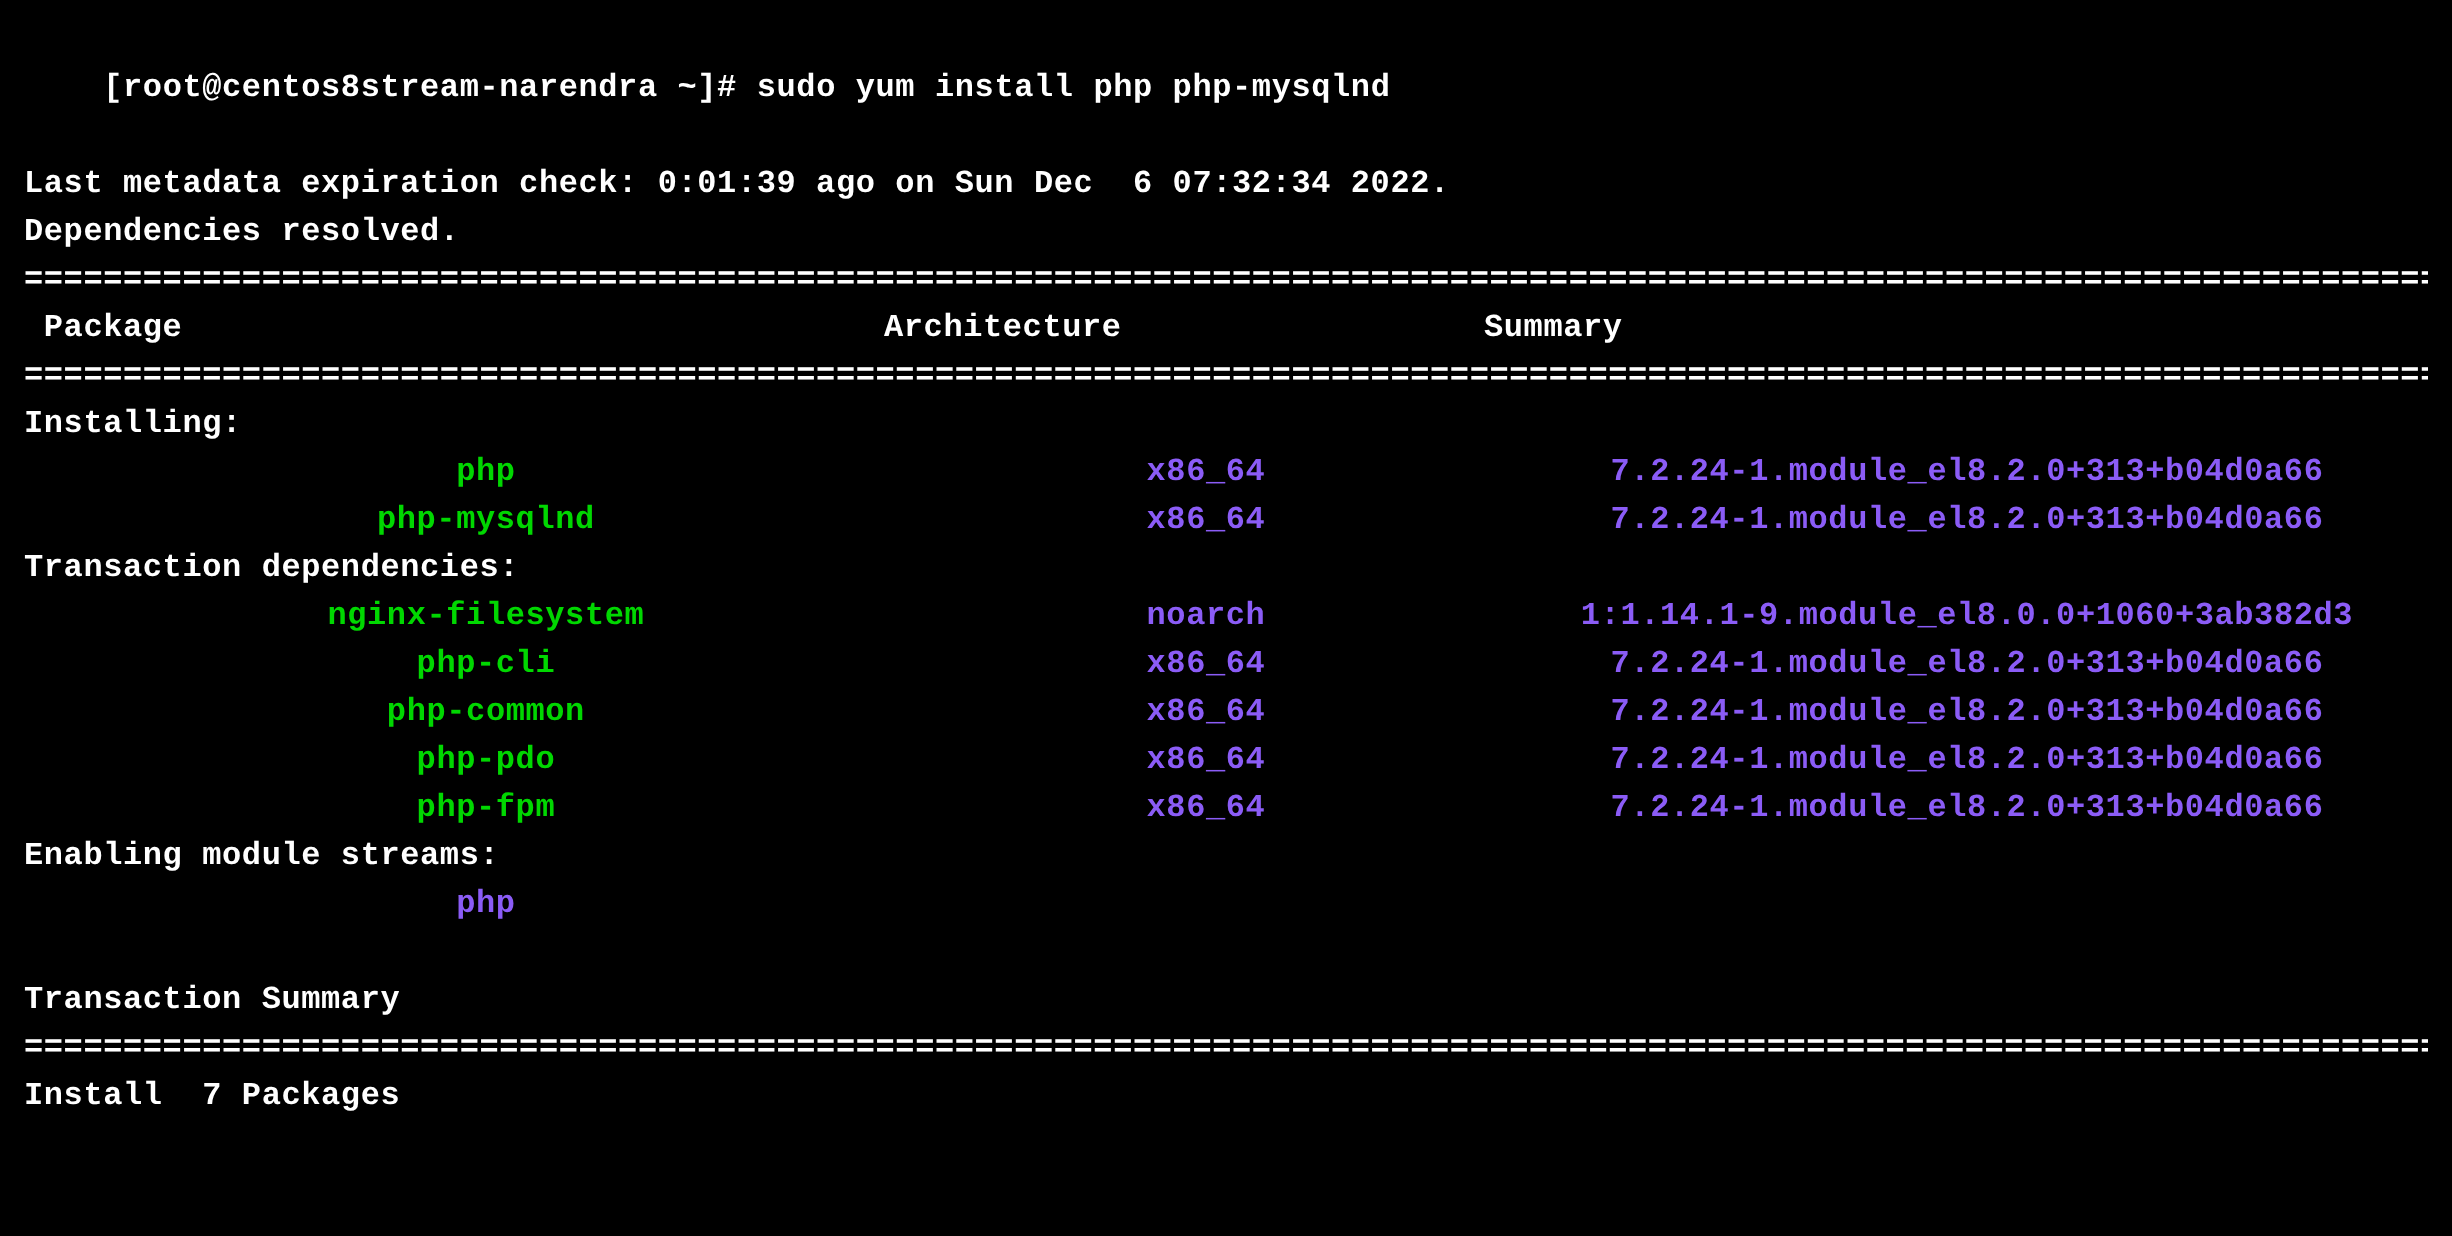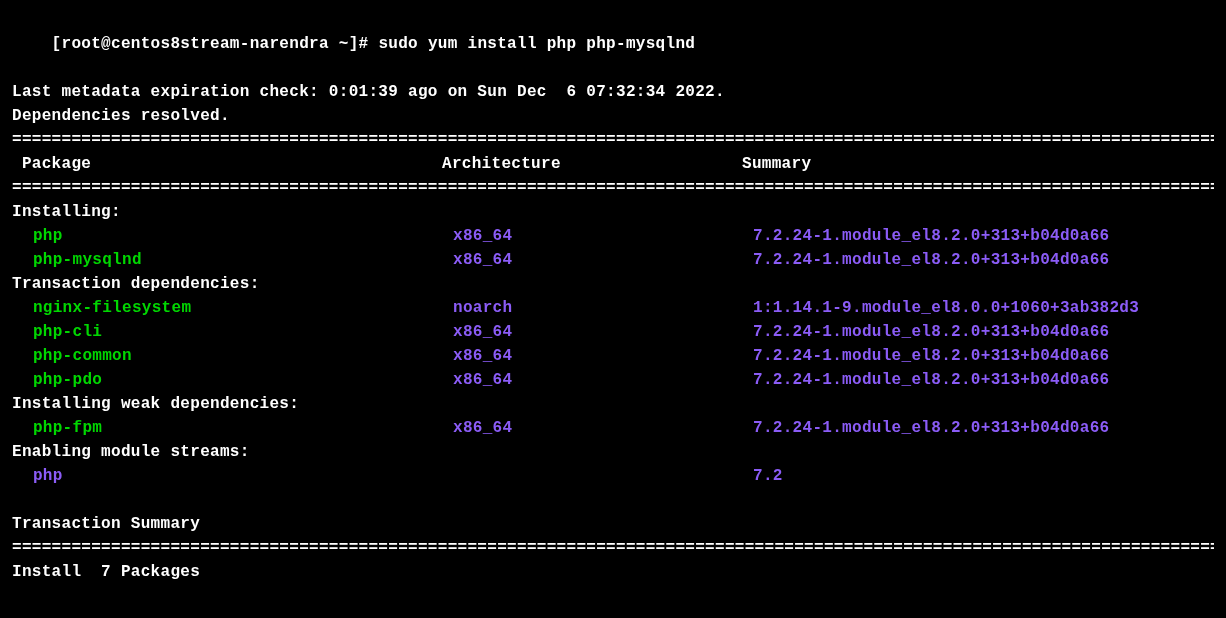--- a/index.html
+++ b/index.html
@@ -48,20 +48,21 @@
     }
     .col-arch {
       width: 300px;
       flex-shrink: 0;
     }
     .col-version {
       flex: 1;
     }
     .indent {
       padding-left: 11px;
+      text-align: center;
     }
     .line {
       white-space: pre;
     }
   </style>
 </head>
 <body>
 
 <div>
 
@@ -115,35 +116,33 @@
     <span class="col-arch white">x86_64</span>
     <span class="col-version white">7.2.24-1.module_el8.2.0+313+b04d0a66</span>
   </div>
 
   <div class="row indent">
     <span class="col-package green"> php-pdo</span>
     <span class="col-arch white">x86_64</span>
     <span class="col-version white">7.2.24-1.module_el8.2.0+313+b04d0a66</span>
   </div>
 
-  <div class="line">Installing weak dependencies:</div>
 
   <div class="row indent">
     <span class="col-package green"> php-fpm</span>
     <span class="col-arch white">x86_64</span>
     <span class="col-version white">7.2.24-1.module_el8.2.0+313+b04d0a66</span>
   </div>
 
   <div class="line">Enabling module streams:</div>
 
 
   <div class="row indent">
     <span class="col-package white"> php</span>
     <span class="col-arch white"> </span>
-    <span class="col-version white">7.2</span>
   </div>
 
   <div class="line"> </div>
 
   <div class="line">Transaction Summary</div>
 
   <div class="divider">============================================================================================================================================</div>
 
   <div class="line">Install  7 Packages</div>
 

